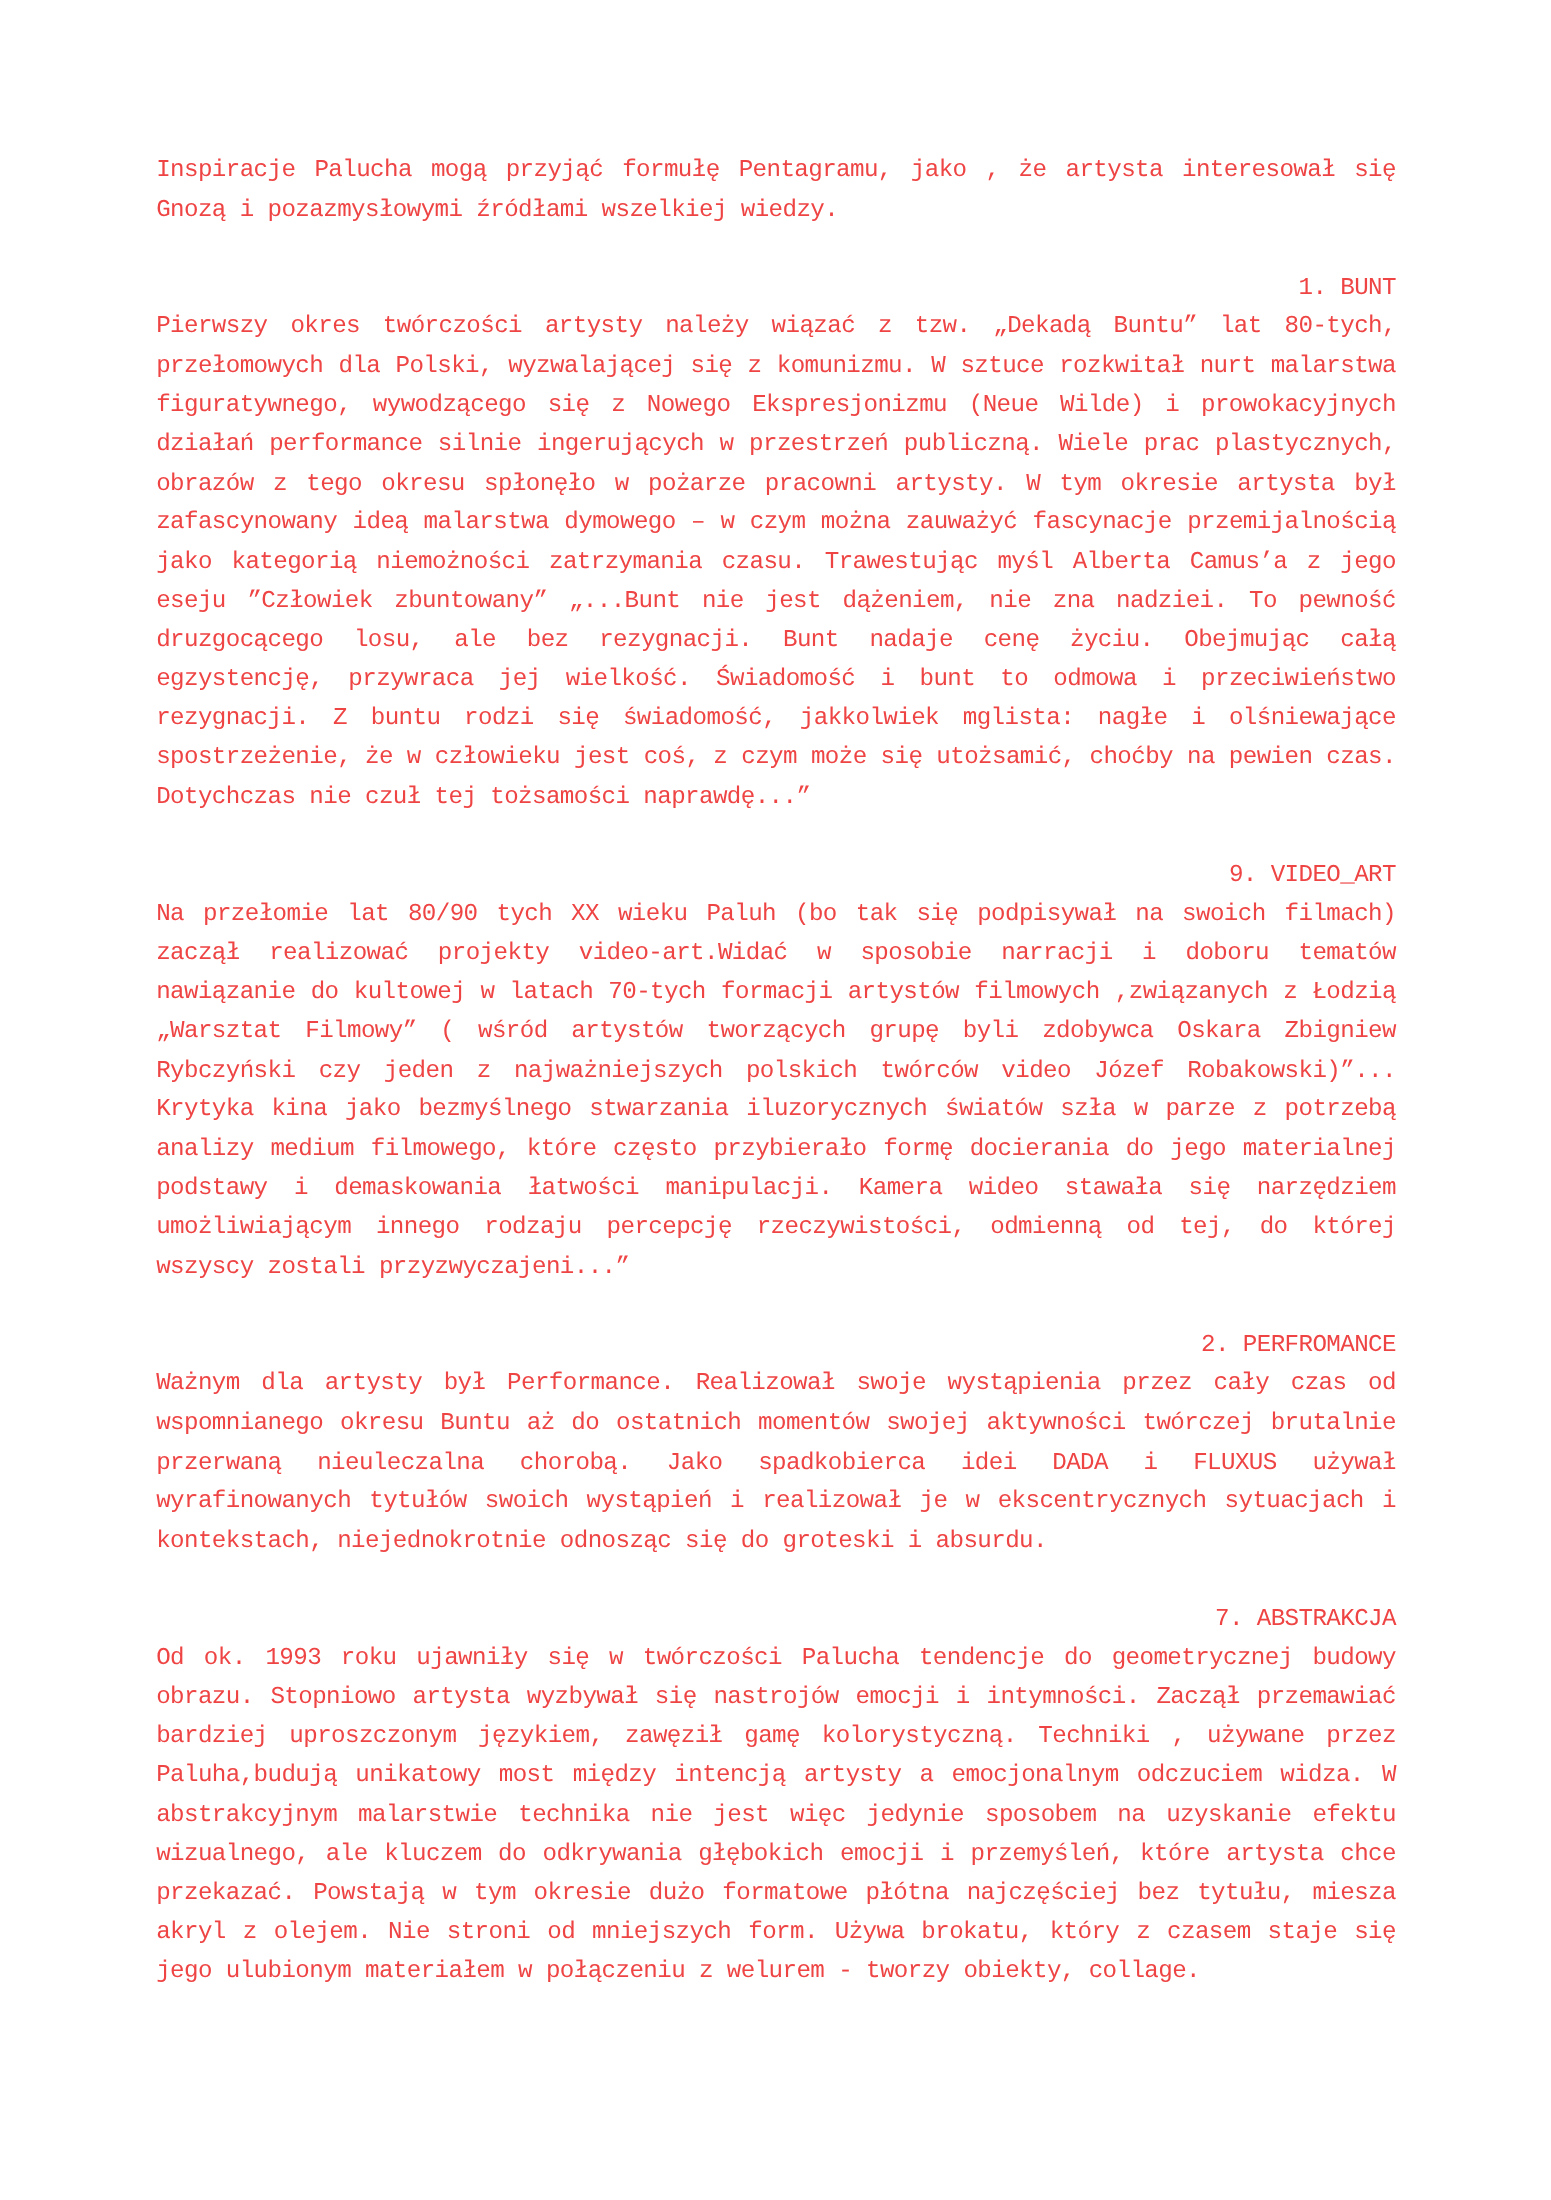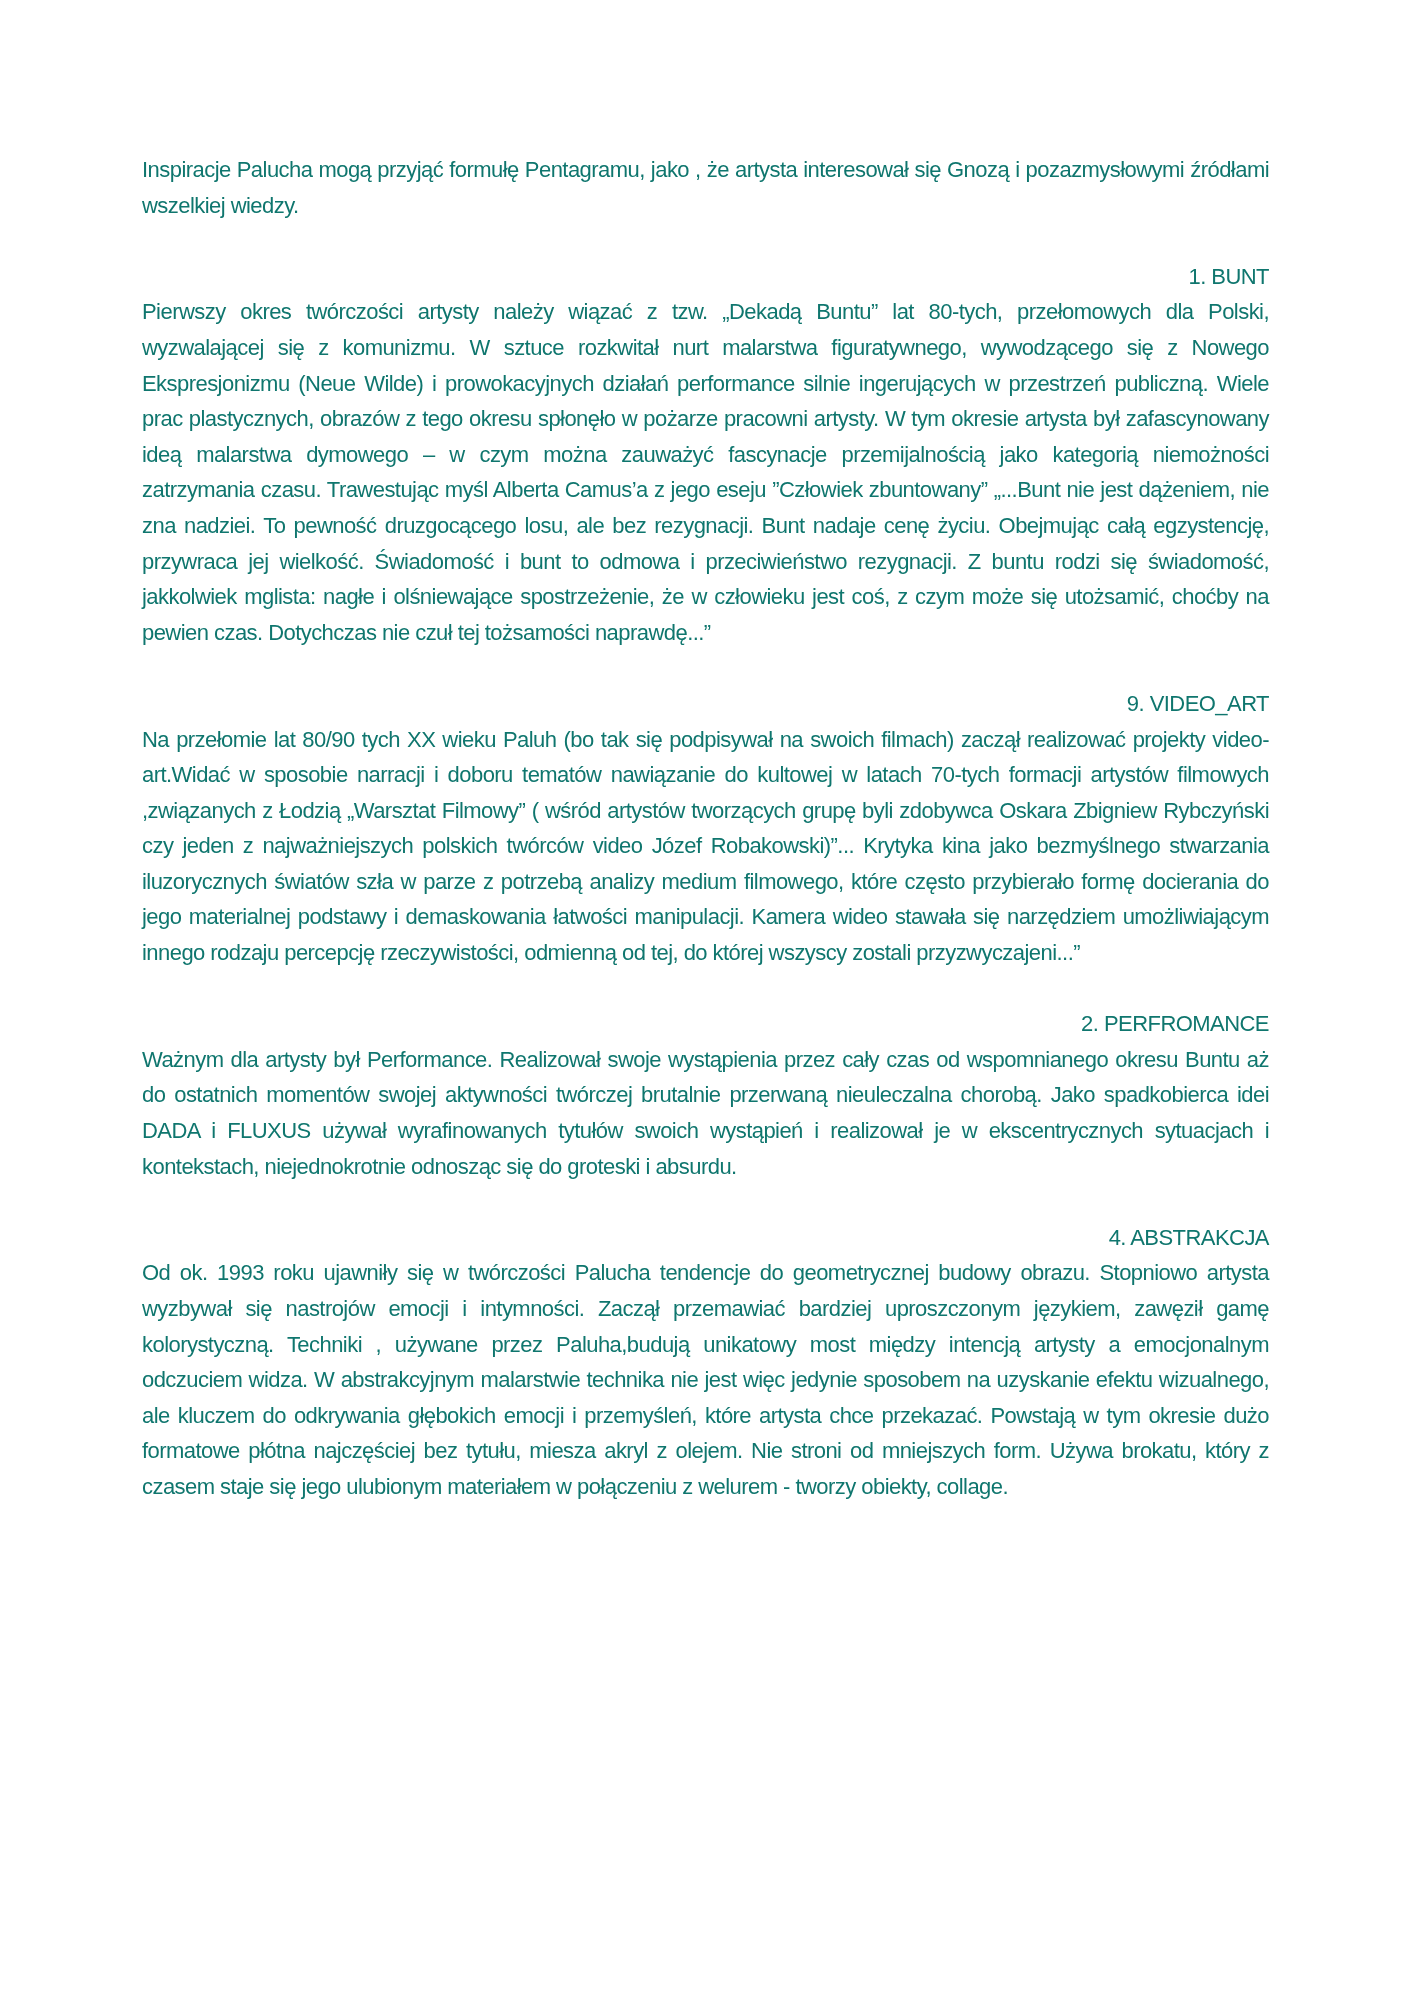--- a/index.html
+++ b/index.html
@@ -9,26 +9,26 @@
     }
     body {
       width: 1410px;
       height: 2000px;
       position: relative;
       overflow: hidden;
     }
     .page {
       position: absolute;
       left: 142px;
-      top: 152px;
+      top: 137px;
       width: 1127px;
-      font-family: Liberation Sans, sans-serif;
+      font-family: Liberation Mono, monospace;
       font-size: 22px;
       line-height: 35.6px;
-      color: #0f766e;
+      color: #ef4444;
       letter-spacing: -0.55px;
       word-spacing: 0px;
     }
     .para {
       margin: 0;
       text-align: justify;
       text-align-last: left;
     }
     .gap {
       height: 35.6px;
@@ -62,16 +62,16 @@
   </section>
   <div class="gap"></div>
 
   <section>
     <p class="section-heading">2. PERFROMANCE</p>
     <p class="section-body">Ważnym dla artysty był Performance. Realizował swoje wystąpienia przez cały czas od wspomnianego okresu Buntu aż do ostatnich momentów swojej aktywności twórczej brutalnie przerwaną nieuleczalna chorobą. Jako spadkobierca idei DADA i FLUXUS używał wyrafinowanych tytułów swoich wystąpień i realizował je w ekscentrycznych sytuacjach i kontekstach, niejednokrotnie odnosząc się do groteski i absurdu.</p>
   </section>
   <div class="gap"></div>
 
   <section>
-    <p class="section-heading">4. ABSTRAKCJA</p>
+    <p class="section-heading">7. ABSTRAKCJA</p>
     <p class="section-body">Od ok. 1993 roku ujawniły się w twórczości Palucha tendencje do geometrycznej budowy obrazu. Stopniowo artysta wyzbywał się nastrojów emocji i intymności. Zaczął przemawiać bardziej uproszczonym językiem, zawęził gamę kolorystyczną. Techniki , używane przez Paluha,budują unikatowy most między intencją artysty a emocjonalnym odczuciem widza. W abstrakcyjnym malarstwie technika nie jest więc jedynie sposobem na uzyskanie efektu wizualnego, ale kluczem do odkrywania głębokich emocji i przemyśleń, które artysta chce przekazać. Powstają w tym okresie dużo formatowe płótna najczęściej bez tytułu, miesza akryl z olejem. Nie stroni od mniejszych form. Używa brokatu, który z czasem staje się jego ulubionym materiałem w połączeniu z welurem - tworzy obiekty, collage.</p>
   </section>
 </div>
 
 </body></html>

